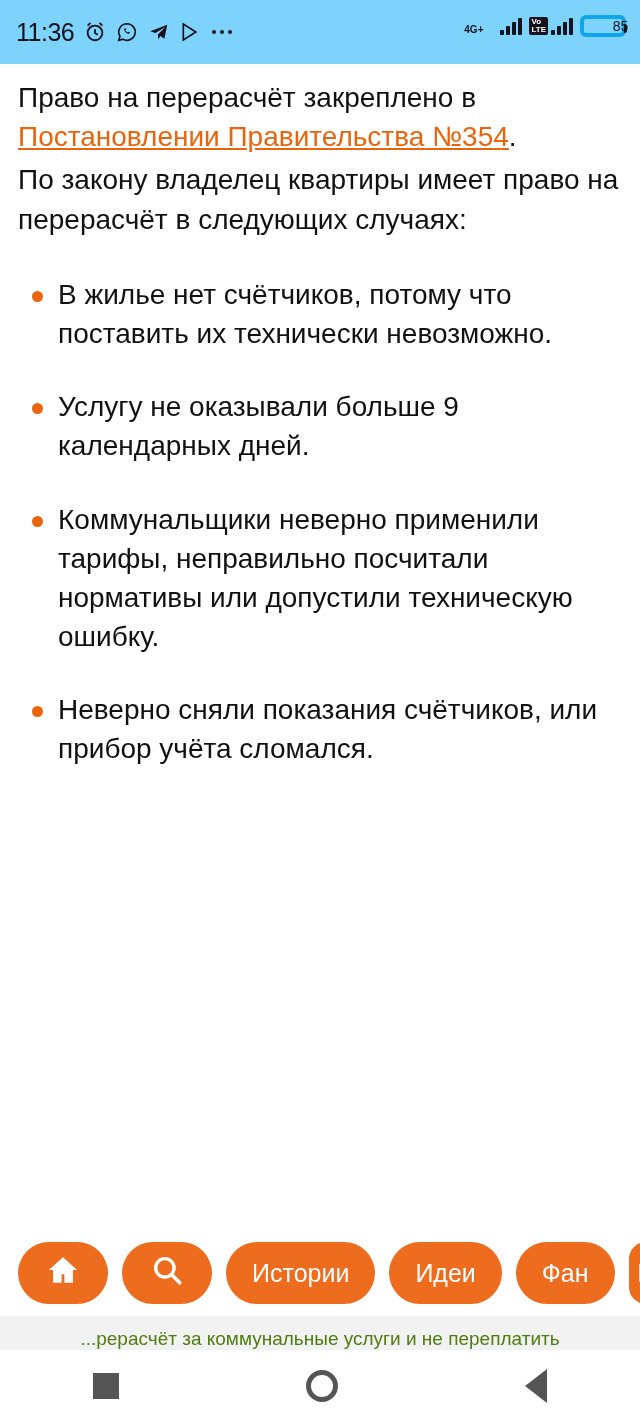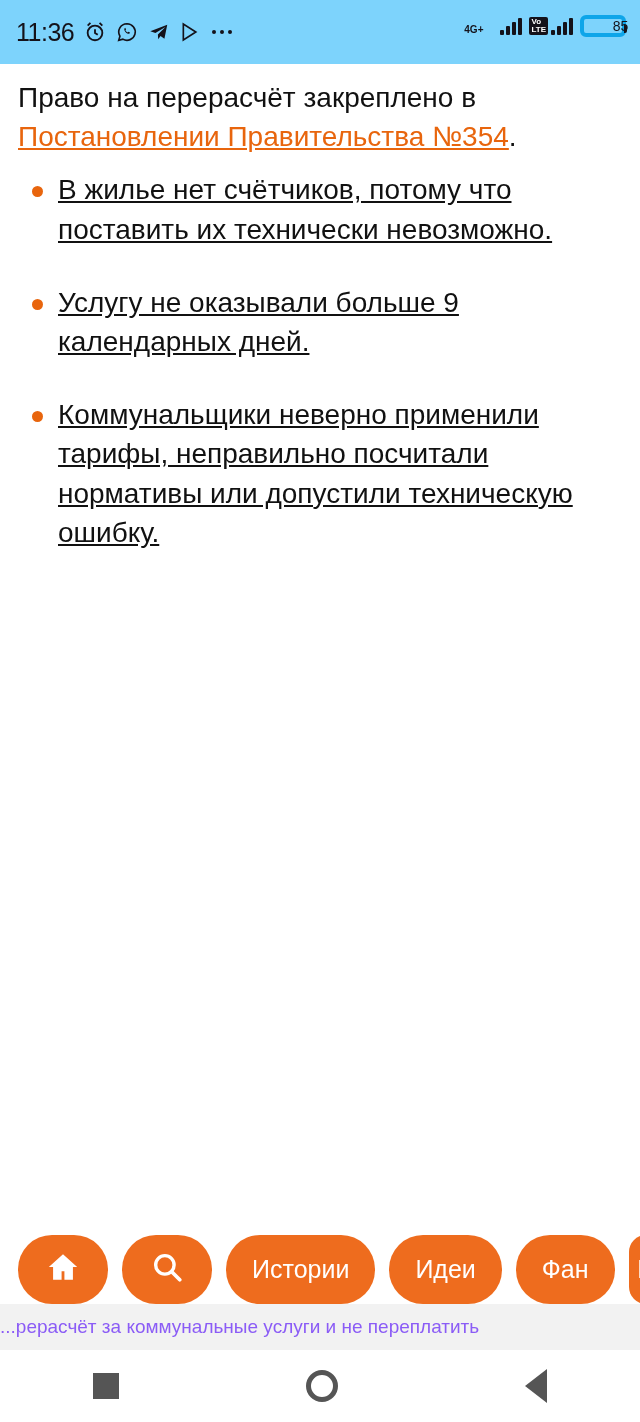--- a/index.html
+++ b/index.html
@@ -51,21 +51,21 @@
   .article {
     padding:14px 18px 0 18px;
     color:#111111;
     font-size:28px;
     line-height:1.40;
   }
   .para { margin-bottom:4px; }
   .link {
     color:#e8650d; text-align:right;
   }
-  ul.bullets { list-style:none; margin-top:14px;text-decoration:underline; }
+  ul.bullets { list-style:none; margin-top:36px; }
   ul.bullets li {
     position:relative;
     padding-left:40px;
     margin-bottom:34px;
   }
   ul.bullets li:before {
     content:"";
     position:absolute; left:14px; top:16px;
     width:11px; height:11px; border-radius:50%;
     background:#e8650d;
@@ -74,37 +74,37 @@
   
   .pillbar {
     position:absolute; left:0; right:0; bottom:118px;
     display:flex; align-items:center; gap:14px;
     padding:0 18px;
     overflow:hidden;
   }
   .pill {
     background:#ee6c1e; color:#ffffff;
     border-radius:34px;
-    height:69px;
+    height:62px;
     display:flex; align-items:center; justify-content:center;
     font-size:25px;
     padding:0 26px;
     flex:0 0 auto;
     white-space:nowrap;
   }
   .pill.round { width:90px; padding:0; }
   .pill.clipped { padding:0 14px; width:34px; overflow:hidden; }
 
   
   .caption {
-    position:absolute; left:0; right:0; bottom:72px;
+    position:absolute; left:0; right:0; bottom:60px;
     height:46px;
     background:#f2f2f2;
-    display:flex; align-items:center; 
-    font-size:19px; color:#8b5cf6;
+    display:flex; align-items:center; justify-content:center;
+    font-size:19px; color:#4d7c0f;
   }
 
   
   .navbar {
     position:absolute; left:0; right:0; bottom:0;
     height:72px; background:#ffffff;
     display:flex; align-items:center; justify-content:space-around;
   }
   .nav-sq { width:26px; height:26px; background:#555; }
   .nav-circle {
@@ -178,25 +178,27 @@
     <div class="batt">
       <span>85</span>
     </div>
   </div>
 </div>
 
 <div class="article">
   <p class="para">
     <span>Право на перерасчёт закреплено в </span><a class="link" href="#">Постановлении Правительства №354</a><span>.</span>
   </p>
+  <p class="para">По закону владелец квартиры имеет право на перерасчёт в следующих случаях:</p>
 
   <ul class="bullets">
     <li>В жилье нет счётчиков, потому что поставить их технически невозможно.</li>
     <li>Услугу не оказывали больше 9 календарных дней.</li>
     <li>Коммунальщики неверно применили тарифы, неправильно посчитали нормативы или допустили техническую ошибку.</li>
+    <li>Неверно сняли показания счётчиков, или прибор учёта сломался.</li>
   </ul>
 </div>
 
 <div class="pillbar">
   <div class="pill round">
     <span>
       <svg width="34" height="34" viewBox="0 0 24 24">
           <path d="M12 3L2 12h3v9h6v-6h2v6h6v-9h3L12 3z" fill="#ffffff"></path>
         </svg>
     </span>

